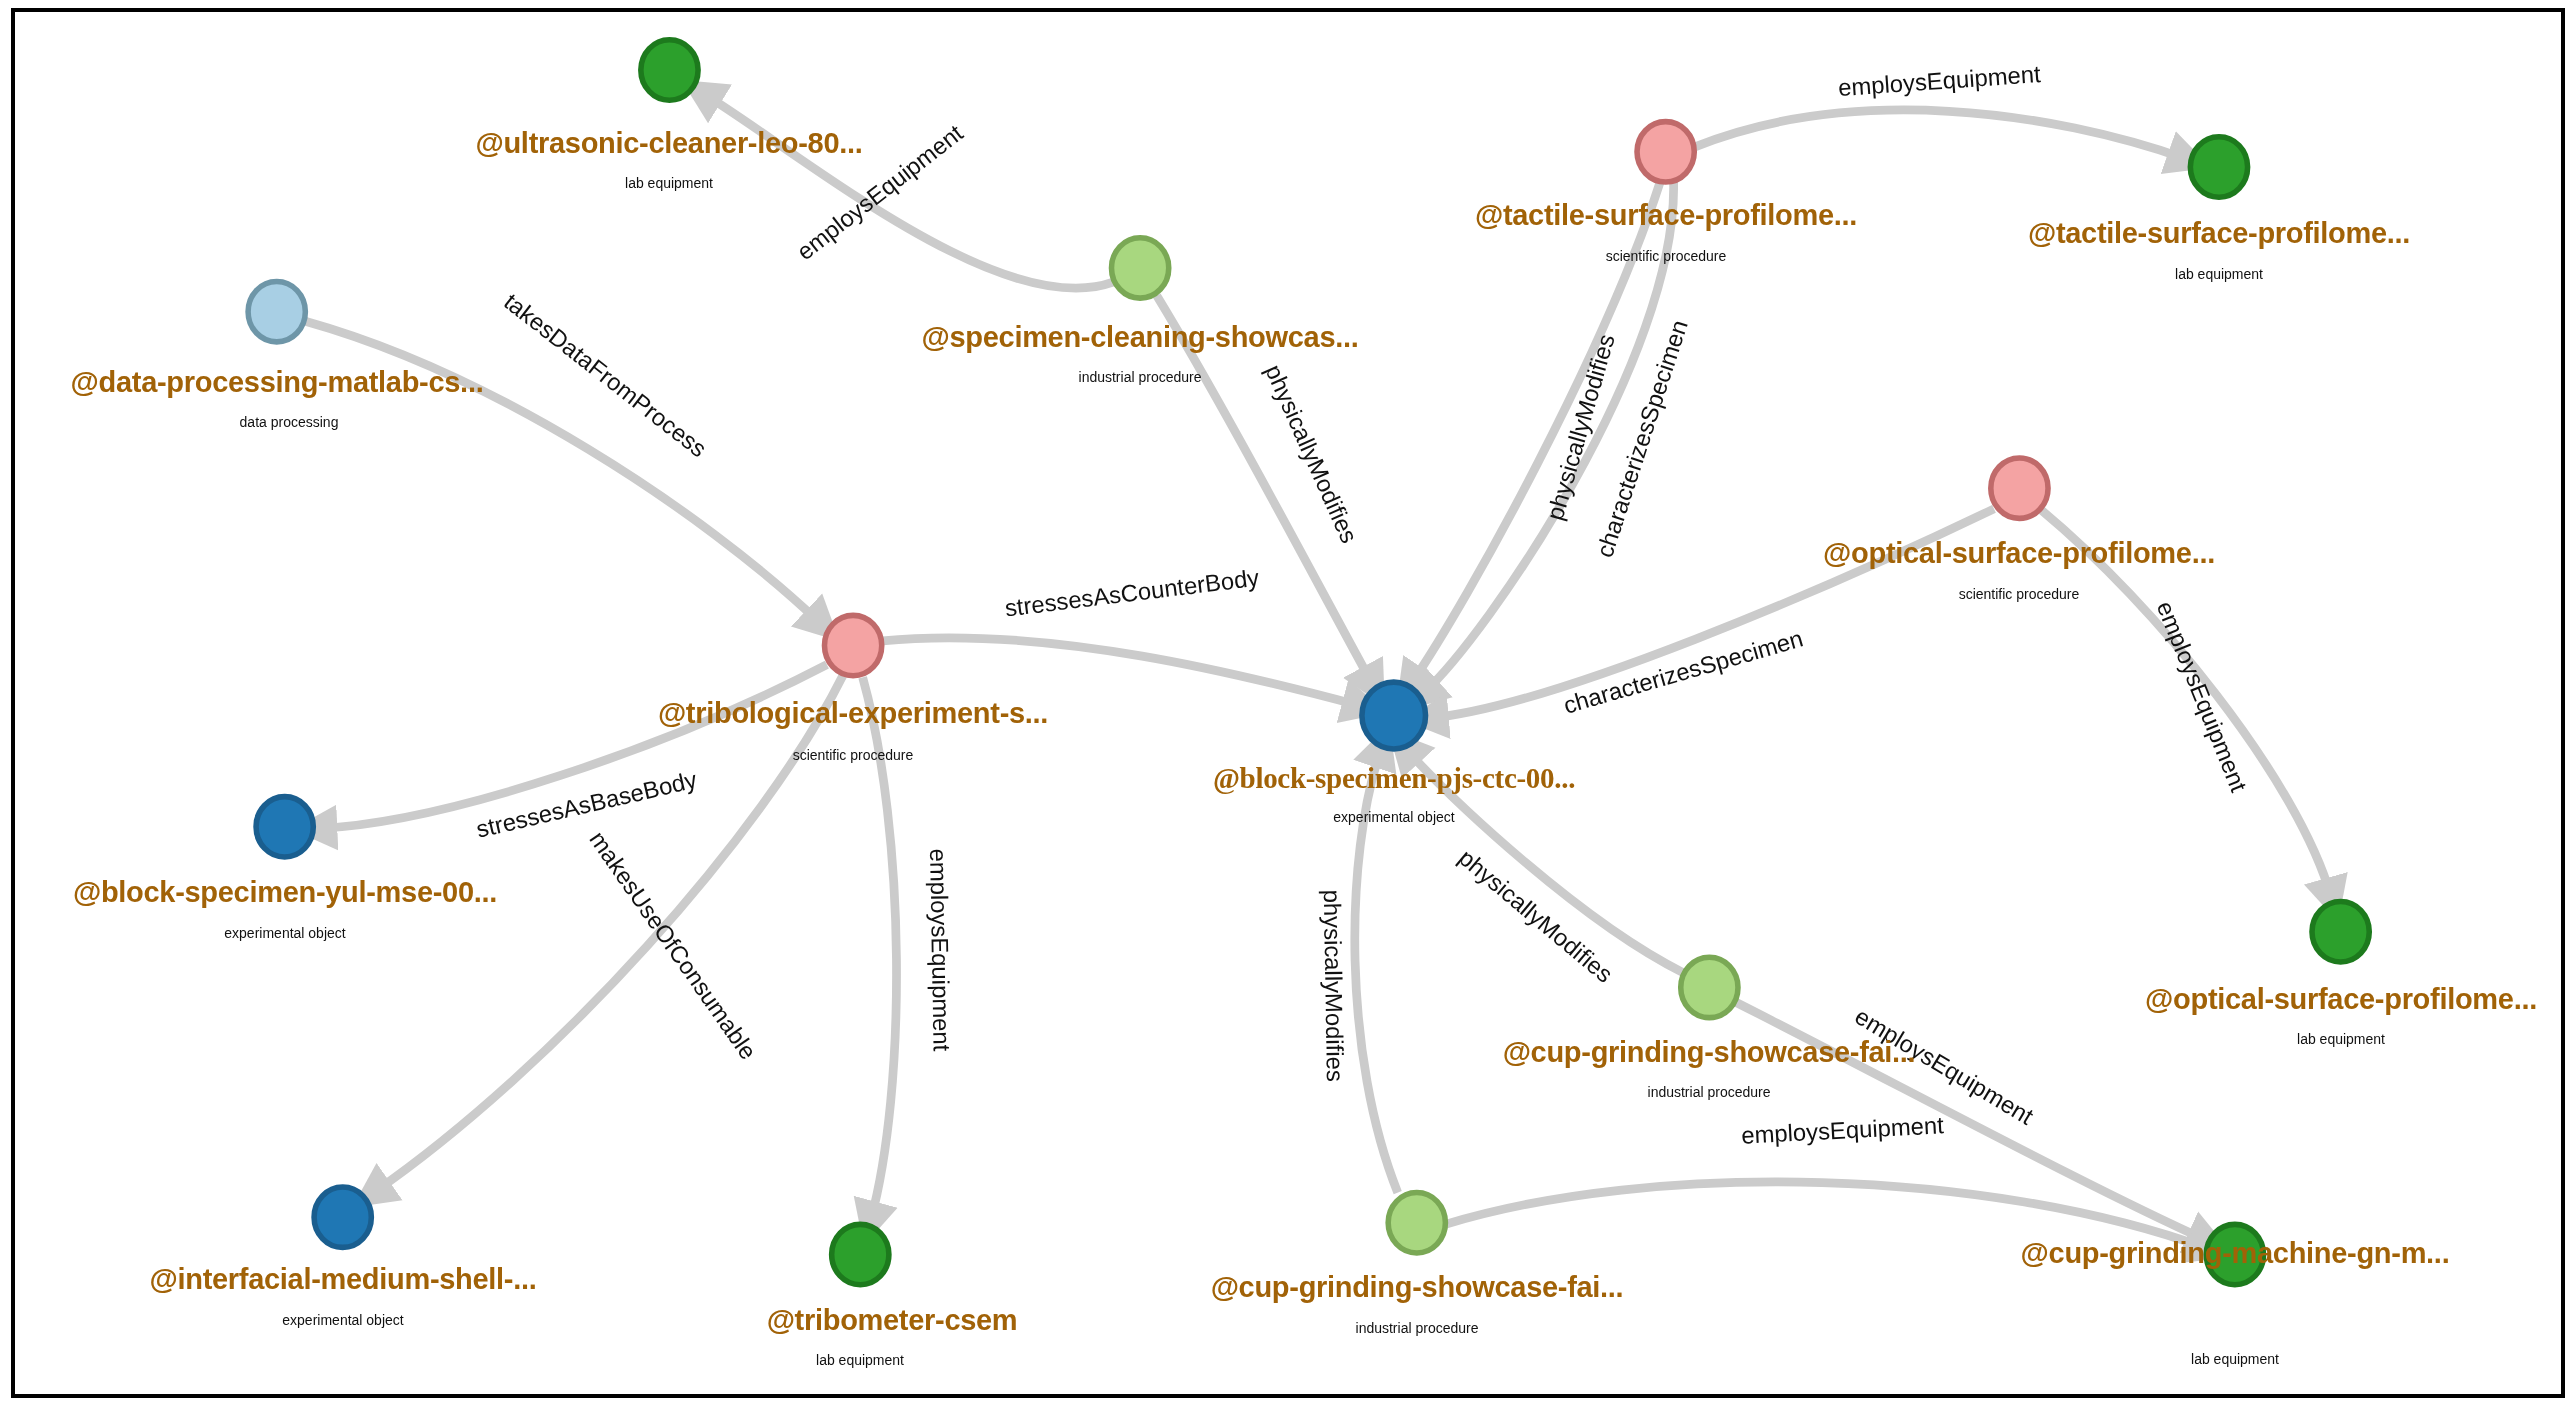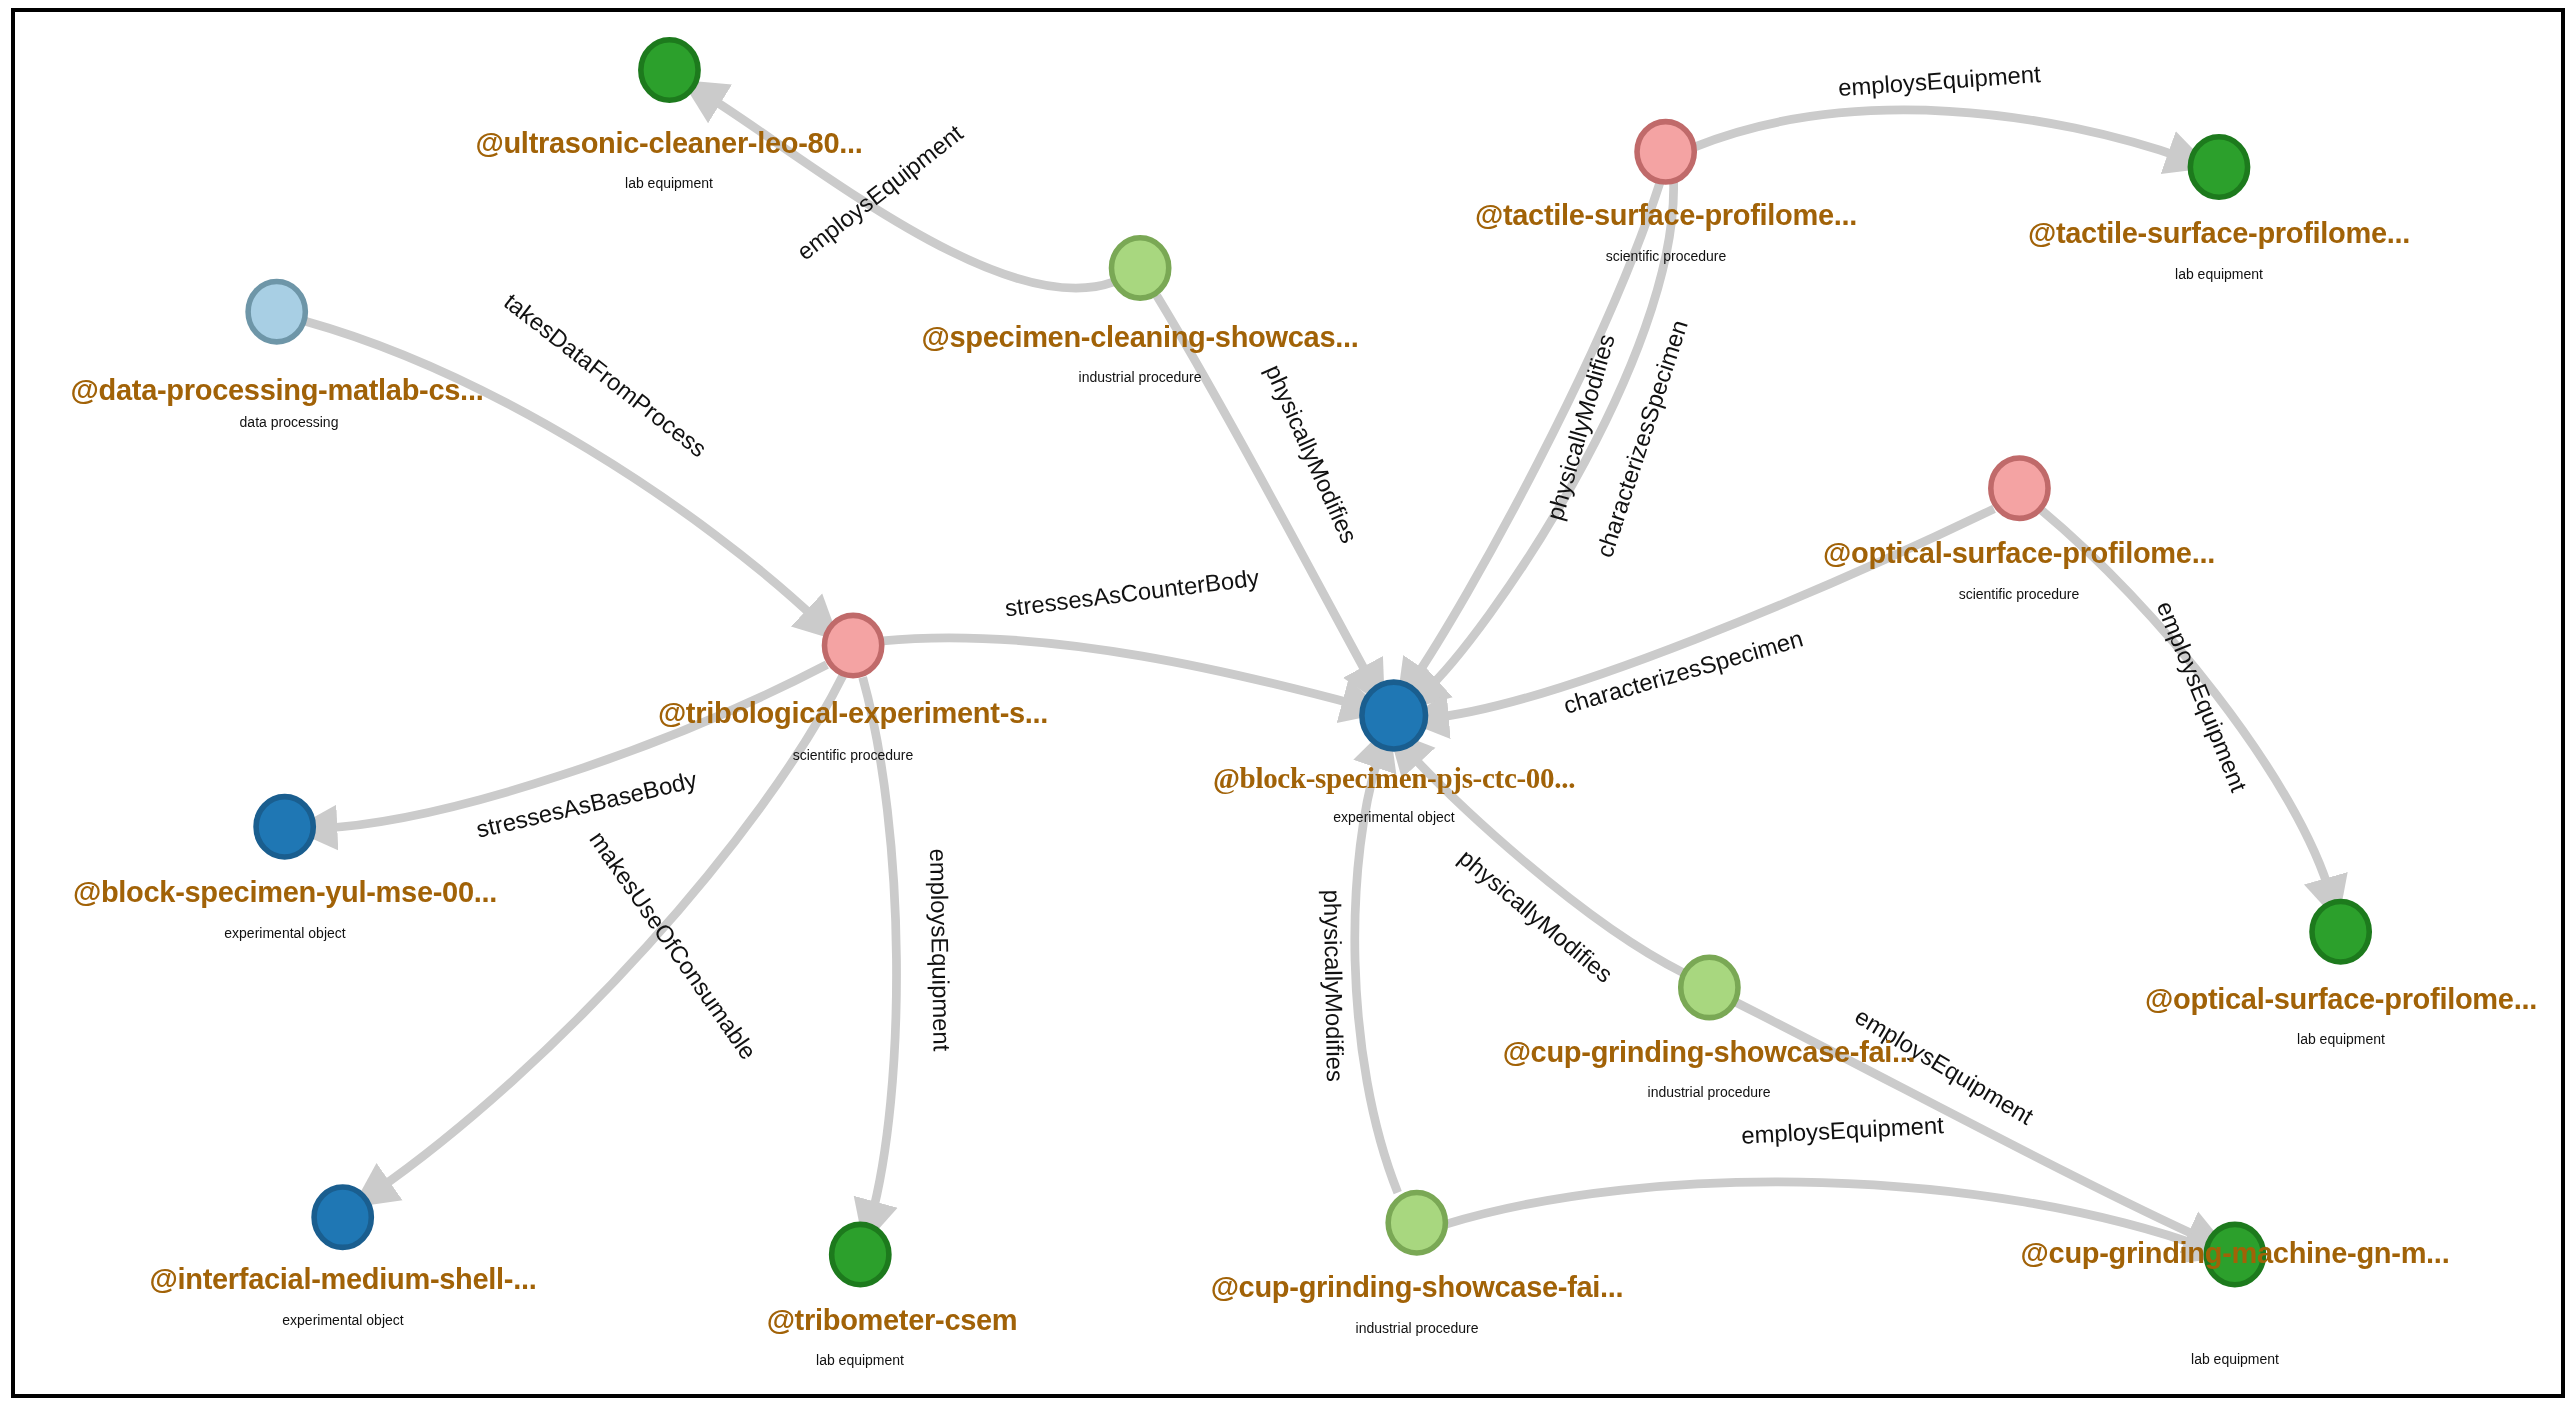--- a/index.html
+++ b/index.html
@@ -119,21 +119,21 @@
         <ellipse class="node-ellipse" cx="1082" cy="1578" rx="36" ry="38" fill="#2ca02c" stroke="#1d7a1d"></ellipse>
         <ellipse class="node-ellipse" cx="1782" cy="1538" rx="36" ry="38" fill="#a8d77f" stroke="#7aa855"></ellipse>
         <ellipse class="node-ellipse" cx="2811" cy="1578" rx="36" ry="38" fill="#2ca02c" stroke="#1d7a1d"></ellipse>
       </g>
   </svg>
   <div id="node-labels">
       <div class="node-label-main" style="left: 669px; top: 127px;">@ultrasonic-cleaner-leo-80...</div>
       <div class="node-label-sub" style="left: 669px; top: 175px;">lab equipment</div>
       <div class="node-label-main" style="left: 1140px; top: 321px; text-align: right;">@specimen-cleaning-showcas...</div>
       <div class="node-label-sub" style="left: 1140px; top: 369px;">industrial procedure</div>
-      <div class="node-label-main" style="left: 277px; top: 374px;">@data-processing-matlab-cs...</div>
+      <div class="node-label-main" style="left: 277px; top: 366px;">@data-processing-matlab-cs...</div>
       <div class="node-label-sub" style="left: 277px; top: 414px; margin-left: 12px;">data processing</div>
       <div class="node-label-main" style="left: 1666px; top: 199px;">@tactile-surface-profilome...</div>
       <div class="node-label-sub" style="left: 1666px; top: 248px;">scientific procedure</div>
       <div class="node-label-main" style="left: 2219px; top: 217px;">@tactile-surface-profilome...</div>
       <div class="node-label-sub" style="left: 2219px; top: 266px;">lab equipment</div>
       <div class="node-label-main" style="left: 2019px; top: 537px;">@optical-surface-profilome...</div>
       <div class="node-label-sub" style="left: 2019px; top: 586px;">scientific procedure</div>
       <div class="node-label-main" style="left: 853px; top: 697px;">@tribological-experiment-s...</div>
       <div class="node-label-sub" style="left: 853px; top: 747px;">scientific procedure</div>
       <div class="node-label-main" style="left: 1394px; top: 762px; font-family: Liberation Serif, serif;">@block-specimen-pjs-ctc-00...</div>

